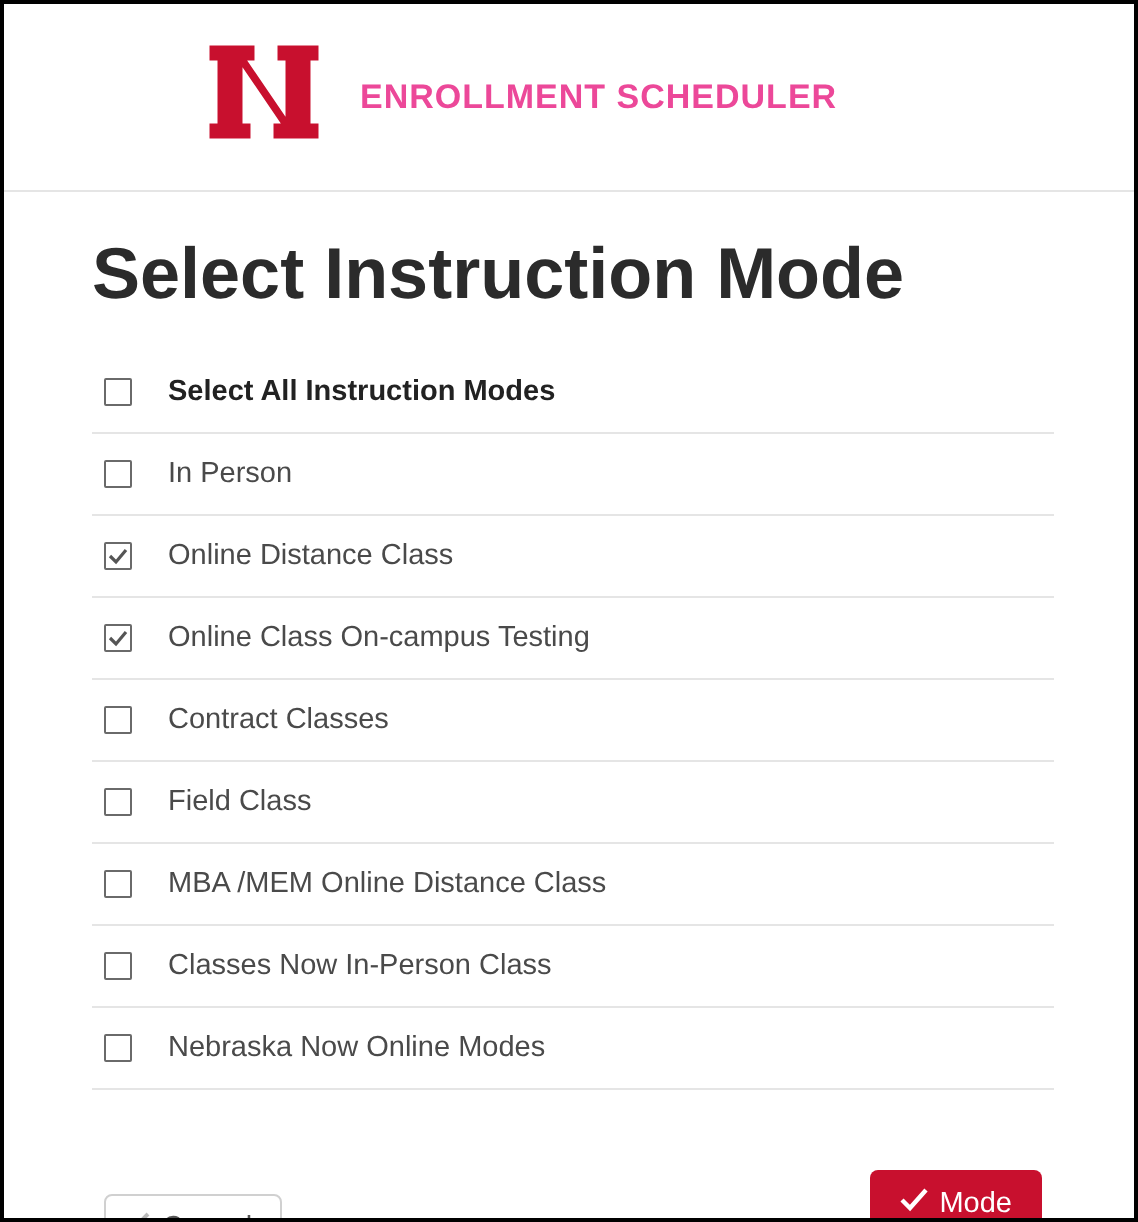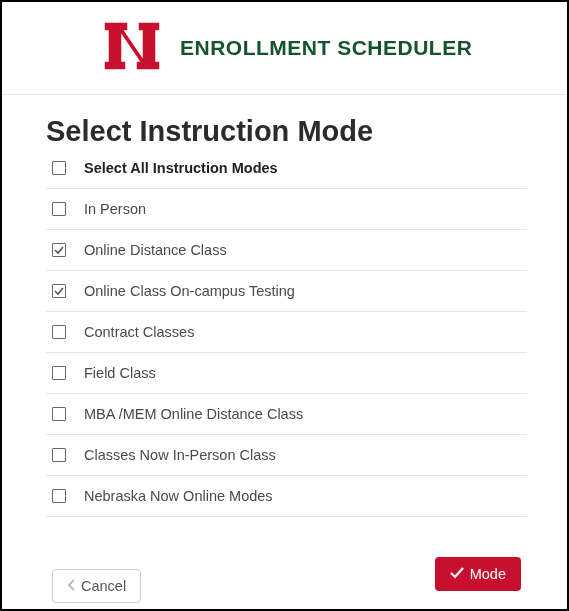--- a/index.html
+++ b/index.html
@@ -13,32 +13,33 @@
     .header {
       display: flex;
       align-items: center;
       padding: 18px 0 18px 100px;
       border-bottom: 1px solid #e5e5e5;
     }
     .logo {
       margin-right: 18px;
     }
     .app-title {
-      font-size: 21px;
+      font-size: 17px;
       font-weight: 700;
       letter-spacing: 0.5px;
-      color: #14532d;
+      color: #ec4899;
     }
     .content {
       padding: 20px 40px 20px 44px;
     }
     .page-title {
-      font-size: 29px;
+      font-size: 36px;
       font-weight: 600;
       color: #2b2b2b;
+      margin-bottom: 18px;
     }
     .list {
       margin-bottom: 28px;
     }
     .row {
       display: flex;
       align-items: center;
       padding: 12px 0 12px 6px;
       border-bottom: 1px solid #e5e5e5;
     }

